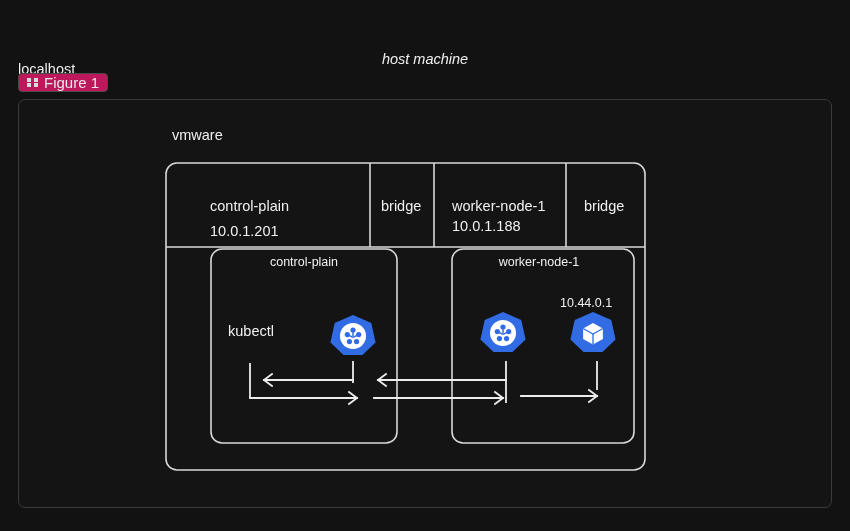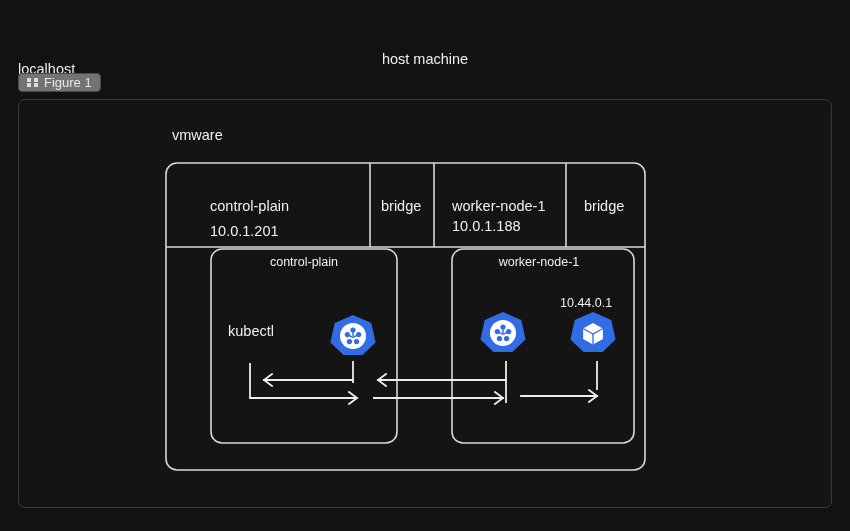--- a/index.html
+++ b/index.html
@@ -30,36 +30,37 @@
 
   .machine-title {
     position: absolute;
     left: 0;
     top: 51px;
     width: 850px;
     text-align: center;
     font-size: 14.5px;
     color: #efefef;
     pointer-events: none;
+    font-style: italic;
   }
 
   
   .figure-chip {
     position: absolute;
     left: 18px;
     top: 73px;
     height: 19px;
     display: flex;
     align-items: center;
     gap: 6px;
     padding: 0 8px;
     border: 1px solid #4a4a4a;
     border-radius: 4px;
-    background: #737373;
-    font-size: 13px;
+    background: #be185d;
+    font-size: 15px;
     color: #e8e8e8;
     box-sizing: border-box;
     cursor: pointer;
   }
   .figure-chip .crop-icon {
     display: inline-block;
     width: 11px;
     height: 11px;
     position: relative;
     flex: 0 0 auto;

